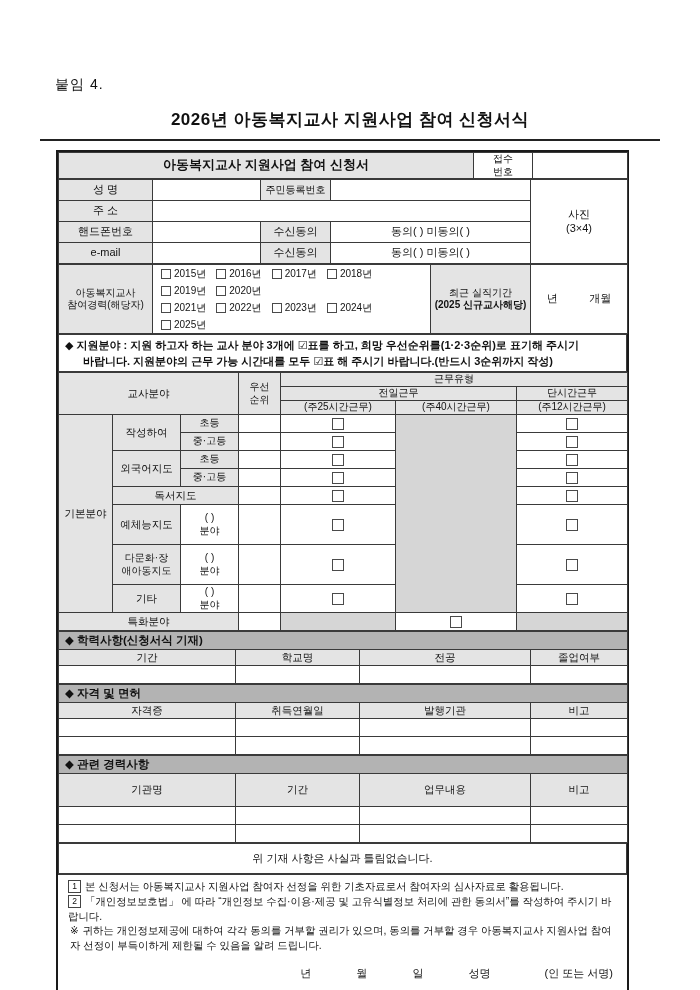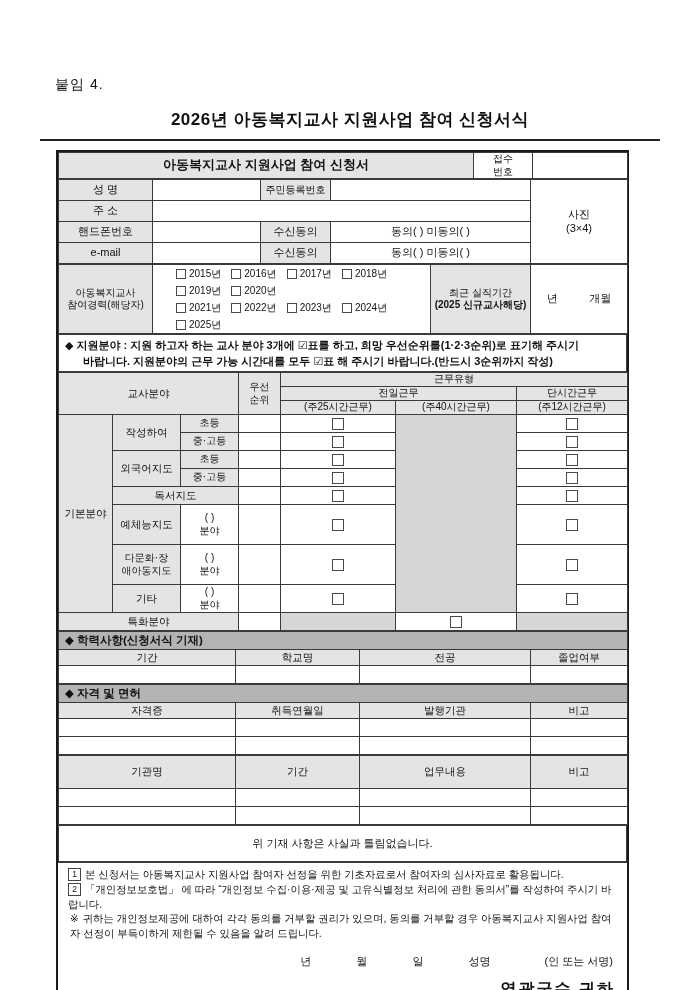--- a/index.html
+++ b/index.html
@@ -16,21 +16,21 @@
   td{border:1px solid #3a3a3a;font-size:11px;text-align:center;vertical-align:middle;
      padding:0;overflow:hidden;line-height:1.25;}
   .gray{background:#e4e4e4;}
   .midgray{background:#d6d6d6;}
   .bar{background:#b3b3b3;}
   .small{font-size:10px;}
   .bold{font-weight:bold;}
   .cb{display:inline-block;width:10px;height:10px;border:1.5px solid #4a4a4a;background:#fff;vertical-align:middle;}
   .cb-sm{display:inline-block;width:8px;height:8px;border:1.2px solid #4a4a4a;background:#fff;vertical-align:middle;margin-right:3px;}
   .year-item{display:inline-block;margin-right:7px;font-size:10px;white-space:nowrap;}
-  .years-line{text-align:left;padding-left:23px;line-height:17px;}
+  .years-line{text-align:left;padding-left:8px;line-height:17px;}
   .notice-cell{text-align:left;font-weight:bold;font-size:11px;line-height:16px;padding:2px 4px 2px 6px;}
   .notice-line2{padding-left:18px;}
   .section-bar{text-align:left;padding-left:6px;font-weight:bold;font-size:11.5px;height:17px;}
   .hdr-cell{font-size:10.5px;height:15px;}
   .data-row td{height:17px;background:#fff;}
   .grid-label{font-size:10.5px;}
   .notes-cell{text-align:left;padding:5px 8px 2px 10px;font-size:10.4px;line-height:1.42;border:none;}
   .note-num{display:inline-block;width:11px;height:11px;border:1px solid #444;font-size:8.5px;
     line-height:11px;text-align:center;margin-right:4px;vertical-align:1px;font-weight:normal;}
   .note-sym{display:inline-block;margin-right:4px;}
@@ -322,20 +322,23 @@
     </table>
 
   <table>
     <colgroup>
         <col style="width:177px">
         <col style="width:124px">
         <col style="width:171px">
         <col style="width:97px">
       </colgroup>
     <tbody>
+        <tr>
+          <td colspan="4" class="bar section-bar">◆ 관련 경력사항</td>
+        </tr>
     <tr style="height:33px">
       <td class="gray hdr-cell">기관명</td>
       <td class="gray hdr-cell">기간</td>
       <td class="gray hdr-cell">업무내용</td>
       <td class="gray hdr-cell">비고</td>
     </tr>
     <tr class="data-row">
       <td></td>
       <td></td>
       <td></td>
@@ -345,21 +348,21 @@
       <td></td>
       <td></td>
       <td></td>
       <td></td>
     </tr>
   </tbody>
     </table>
 
   <table>
     <tbody>
-        <tr style="height:36px">
+        <tr style="height:30px">
       <td>위 기재 사항은 사실과 틀림없습니다.</td>
     </tr>
   </tbody>
     </table>
 
   <div style="border-top:1px solid #3a3a3a;">
     <div class="notes-cell">
       <div>
         <span class="note-num">1</span><span>본 신청서는 아동복지교사 지원사업 참여자 선정을 위한 기초자료로서 참여자의 심사자료로 활용됩니다.</span>
       </div>

